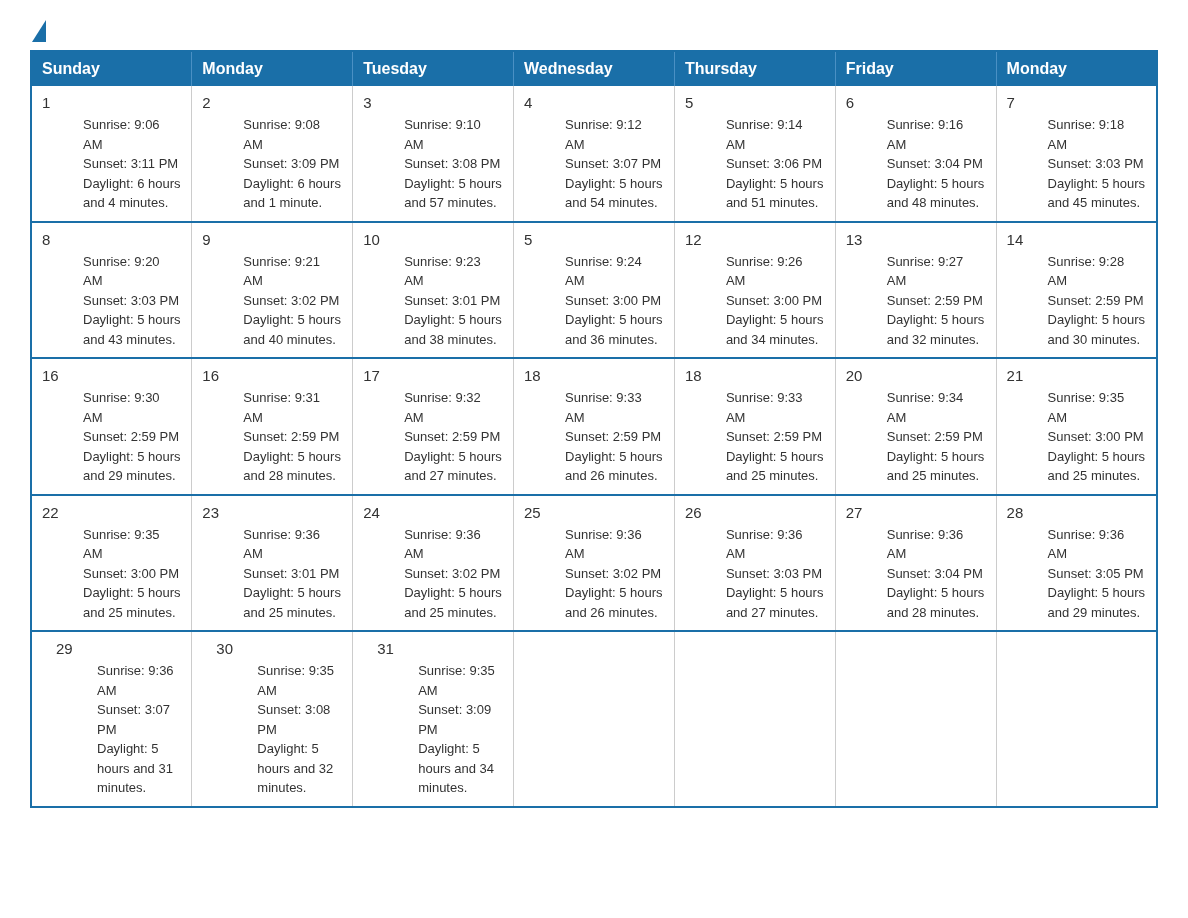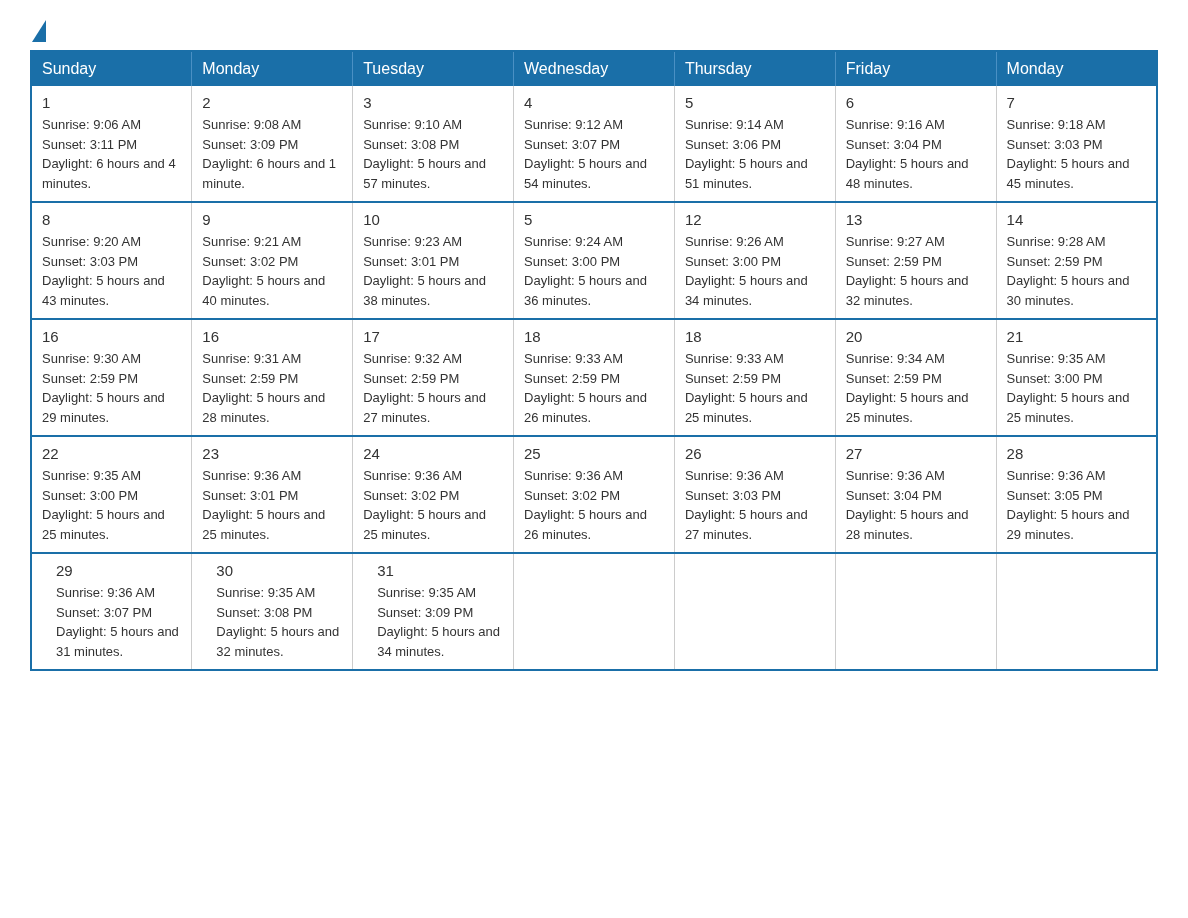--- a/index.html
+++ b/index.html
@@ -61,21 +61,21 @@
     }
     .calendar {
       width: 100%;
       border-collapse: collapse;
       border: 2px solid #1a6fa8;
     }
     .calendar th {
       background-color: #1a6fa8;
       color: #fff;
       font-size: 16px;
-      font-weight: normal;
+      font-weight: bold;
       padding: 8px 10px;
       text-align: left;
       border-right: 1px solid #4a90c4;
     }
     .calendar th:last-child {
       border-right: none;
     }
     .calendar td {
       vertical-align: top;
       padding: 8px 10px;
@@ -95,20 +95,21 @@
     }
     .day-num {
       font-size: 15px;
       font-weight: normal;
       margin-bottom: 4px;
       display: block;
     }
     .day-info {
       font-size: 13px;
       line-height: 1.5;
+      margin-left: 41px;
     }
     .empty-cell {
       background: #fff;
     }
   </style>
 </head>
 <body>
 
 <div class="header">
   <div class="logo">

